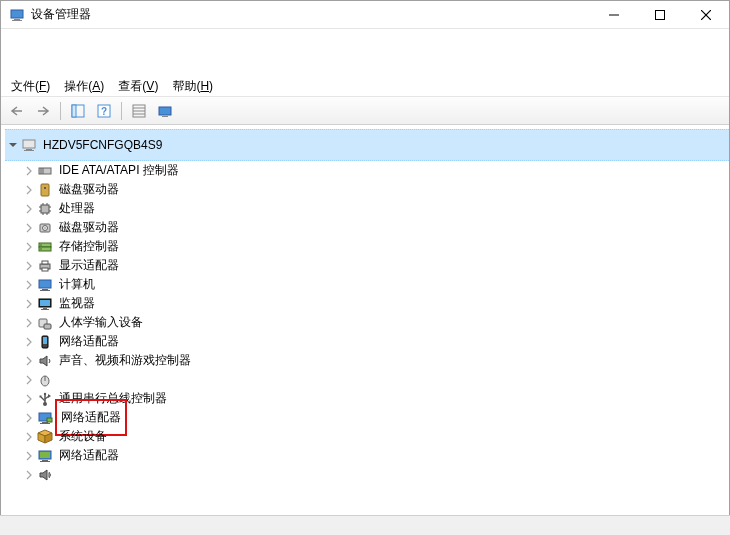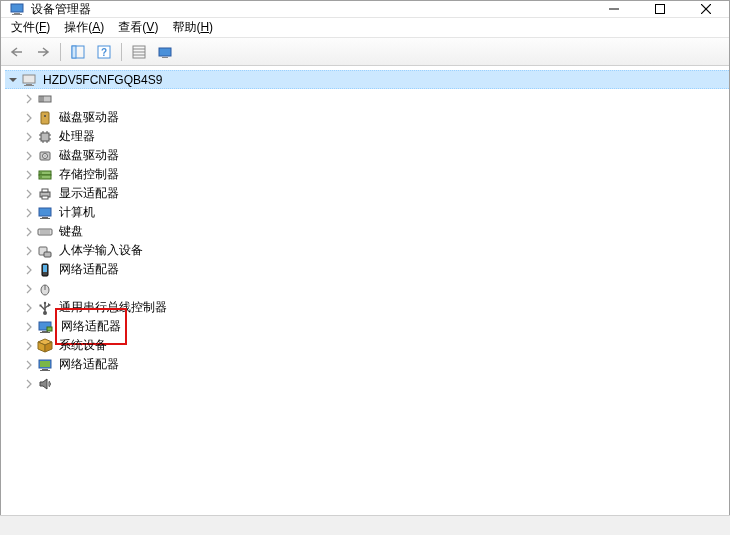--- a/index.html
+++ b/index.html
@@ -1,32 +1,32 @@
 <!DOCTYPE html>
 <html><head>
   <meta charset="utf-8">
   <style>
     * { box-sizing: border-box; margin: 0; padding: 0; }
     body { font-family: "Microsoft YaHei", "Segoe UI", Tahoma, sans-serif; font-size: 12px; background: #fff; color: #000; width: 730px; height: 535px; overflow: hidden; border: 1px solid #a0a0a0; }
-    .titlebar { height: 17px; display: flex; align-items: center; padding: 0 0 0 8px; border-bottom: 1px solid #e5e5e5; }
+    .titlebar { height: 28px; display: flex; align-items: center; padding: 0 0 0 8px; border-bottom: 1px solid #e5e5e5; }
     .titlebar-icon { width: 16px; height: 16px; display: inline-flex; align-items: center; justify-content: center; margin-right: 6px; }
     .titlebar-title { flex: 1; font-size: 12px; }
     .win-controls { display: flex; height: 100%; }
     .win-control { width: 46px; height: 100%; display: flex; align-items: center; justify-content: center; cursor: default; }
-    .menubar { height: 20px; display: flex; align-items: center; padding: 0 4px; gap: 2px; border-bottom: 1px solid #e5e5e5; }
+    .menubar { height: 20px; display: flex; align-items: center; padding: 0 4px; gap: 2px; border-bottom: 1px solid #e5e5e5; margin-top: 48px; }
     .menu-item { padding: 1px 6px; cursor: default; font-size: 12px; }
     .menu-item u { text-decoration: underline; }
     .toolbar { height: 28px; display: flex; align-items: center; padding: 0 4px; gap: 2px; border-bottom: 1px solid #d0d0d0; background: linear-gradient(#fdfdfd, #f0f0f0); }
     .tool-btn { width: 24px; height: 22px; display: flex; align-items: center; justify-content: center; border: 1px solid transparent; cursor: default; }
     .tool-sep { width: 1px; height: 18px; background: #c0c0c0; margin: 0 3px; }
     .tree-container { height: calc(100% - 78px - 20px); overflow: auto; padding: 4px 0; }
     .tree-root { list-style: none; padding-left: 4px; }
     .tree-node { list-style: none; }
     .node-row { display: flex; align-items: center; height: 19px; padding-left: 0; cursor: default; white-space: nowrap; }
-    .node-row.selected { background: #cce8ff; border: 1px dotted #99d1ff; border-left: none; border-right: none; height: 19px; }
+    .node-row.selected { background: #cce8ff; border: 1px dotted #99d1ff; border-left: none; border-right: none; height: 32px; }
     .expand-arrow { width: 16px; height: 16px; display: inline-flex; align-items: center; justify-content: center; cursor: pointer; color: #6b6b6b; font-size: 10px; }
     .expand-arrow.expanded { color: #404040; }
     .node-icon { width: 16px; height: 16px; display: inline-flex; align-items: center; justify-content: center; margin-right: 4px; }
     .node-label { font-size: 12px; padding: 1px 2px; }
     .children { padding-left: 16px; list-style: none; }
     .highlighted { border: 2px solid #d11; padding: 8px 4px; margin-left: -2px; }
     .statusbar { height: 20px; border-top: 1px solid #d0d0d0; background: #f0f0f0; position: absolute; bottom: 0; left: 0; right: 0; }
   </style>
 </head>
 <body>
@@ -134,20 +134,21 @@
                   <path d="M3 1 L7 5 L3 9" fill="none" stroke="#a6a6a6" stroke-width="1.2"></path>
                 </svg>
               </span>
               <span class="node-icon">
                 <svg width="16" height="16" viewBox="0 0 16 16">
                   <rect x="2" y="5" width="12" height="6" fill="#c9c9c9" stroke="#666"></rect>
                   <line x1="4" y1="5" x2="4" y2="11" stroke="#666"></line>
                   <line x1="6" y1="5" x2="6" y2="11" stroke="#666"></line>
                 </svg>
               </span>
+              <span class="node-label">IDE ATA/ATAPI 控制器</span>
             </div>
           </li>
           <li class="tree-node">
             <div class="node-row">
               <span class="expand-arrow">
                 <svg width="10" height="10">
                   <path d="M3 1 L7 5 L3 9" fill="none" stroke="#a6a6a6" stroke-width="1.2"></path>
                 </svg>
               </span>
               <span class="node-icon">
@@ -253,27 +254,27 @@
           </li>
           <li class="tree-node">
             <div class="node-row">
               <span class="expand-arrow">
                 <svg width="10" height="10">
                   <path d="M3 1 L7 5 L3 9" fill="none" stroke="#a6a6a6" stroke-width="1.2"></path>
                 </svg>
               </span>
               <span class="node-icon">
                 <svg width="16" height="16" viewBox="0 0 16 16">
-                  <rect x="1" y="5" width="14" height="6" rx="1" fill="#ddd" stroke="#666"></rect>
-                  <line x1="3" y1="7" x2="3" y2="7" stroke="#666"></line>
-                  <rect x="3" y="6.5" width="10" height="1" fill="#999"></rect>
-                  <rect x="3" y="8.5" width="10" height="1" fill="#999"></rect>
-                </svg>
-              </span>
-              <span class="node-label">键盘</span>
+                  <rect x="2" y="3" width="12" height="8" fill="#333" stroke="#000"></rect>
+                  <rect x="3" y="4" width="10" height="6" fill="#5ab0e6"></rect>
+                  <rect x="6" y="12" width="4" height="1" fill="#666"></rect>
+                  <rect x="4" y="13" width="8" height="1" fill="#666"></rect>
+                </svg>
+              </span>
+              <span class="node-label">监视器</span>
             </div>
           </li>
           <li class="tree-node">
             <div class="node-row">
               <span class="expand-arrow">
                 <svg width="10" height="10">
                   <path d="M3 1 L7 5 L3 9" fill="none" stroke="#a6a6a6" stroke-width="1.2"></path>
                 </svg>
               </span>
               <span class="node-icon">
@@ -292,20 +293,36 @@
                   <path d="M3 1 L7 5 L3 9" fill="none" stroke="#a6a6a6" stroke-width="1.2"></path>
                 </svg>
               </span>
               <span class="node-icon">
                 <svg width="16" height="16" viewBox="0 0 16 16">
                   <rect x="5" y="2" width="6" height="12" rx="1" fill="#444" stroke="#000"></rect>
                   <rect x="6" y="3" width="4" height="7" fill="#5ab0e6"></rect>
                 </svg>
               </span>
               <span class="node-label">网络适配器</span>
+            </div>
+          </li>
+          <li class="tree-node">
+            <div class="node-row">
+              <span class="expand-arrow">
+                <svg width="10" height="10">
+                  <path d="M3 1 L7 5 L3 9" fill="none" stroke="#a6a6a6" stroke-width="1.2"></path>
+                </svg>
+              </span>
+              <span class="node-icon">
+                <svg width="16" height="16" viewBox="0 0 16 16">
+                  <path d="M3 6 L6 6 L10 3 L10 13 L6 10 L3 10 Z" fill="#888" stroke="#444"></path>
+                  <path d="M12 6 Q14 8 12 10" fill="none" stroke="#444"></path>
+                </svg>
+              </span>
+              <span class="node-label">声音、视频和游戏控制器</span>
             </div>
           </li>
           <li class="tree-node">
             <div class="node-row">
               <span class="expand-arrow">
                 <svg width="10" height="10">
                   <path d="M3 1 L7 5 L3 9" fill="none" stroke="#a6a6a6" stroke-width="1.2"></path>
                 </svg>
               </span>
               <span class="node-icon">

